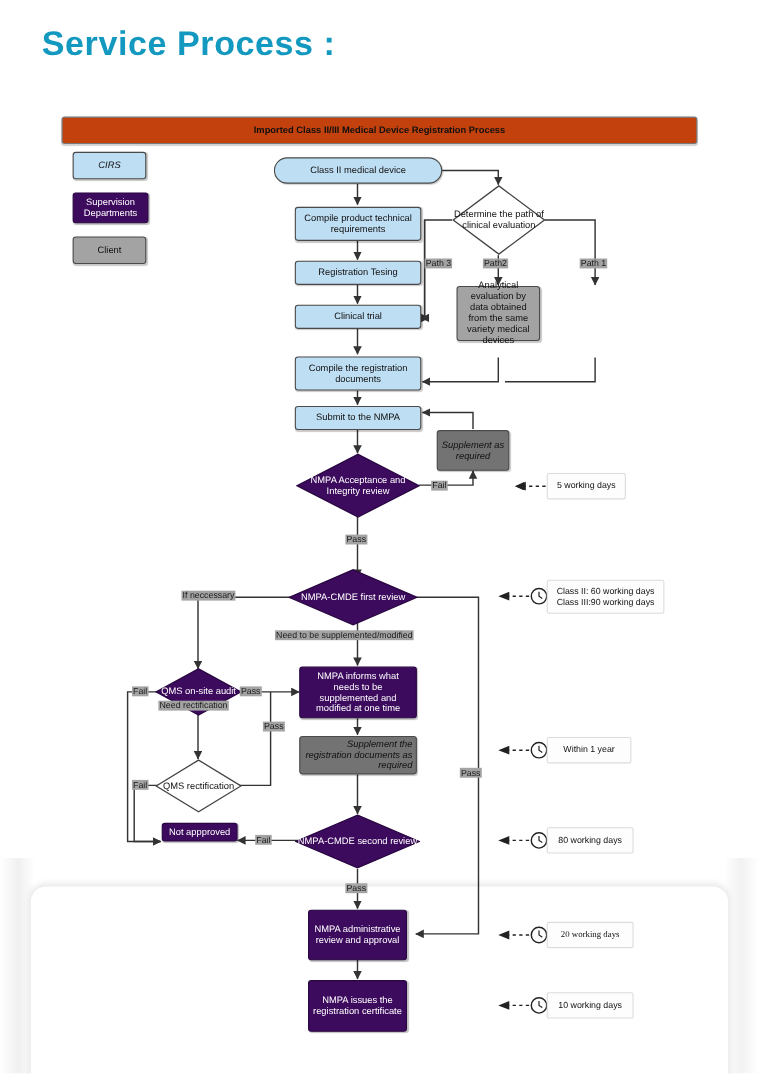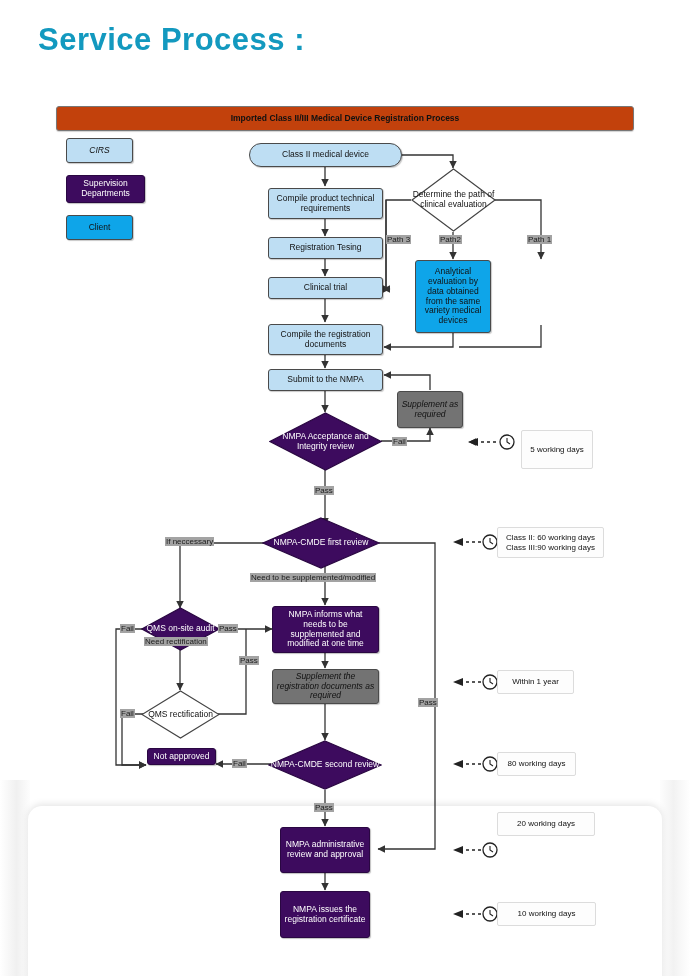--- a/index.html
+++ b/index.html
@@ -85,21 +85,21 @@
   .stadium { border-radius: 13px; }
   .purple {
     background: #3d0b5e;
     border: 1px solid #2a0742;
     border-radius: 3px;
     color: #ffffff;
     font-size: 8.5px;
     box-shadow: 1px 1px 1px rgba(0,0,0,0.25);
   }
   .white {
-    background: #0ea5e9;
+    background: #a3a3a3;
     border: 1px solid #4a4a4a;
     border-radius: 3px;
     color: #111;
     font-size: 8.5px;
     box-shadow: 1px 1px 1px rgba(0,0,0,0.22);
   }
   .timebox {
     background: #fdfdfd;
     border: 1px solid #dcdcdc;
     border-radius: 2px;
@@ -201,21 +201,21 @@
 
       <path d="M212,714 L246,714 L246,629"></path>
 
       <path d="M272,764 L216,764" marker-end="url(#ah)"></path>
     </g>
   </svg>
 
   <div class="node hdr" style="left:56px; top:106px; width:578px; height:25px;">Imported Class II/III Medical Device Registration Process</div>
 
   <div class="node blue" style="left:66px; top:138px; width:67px; height:25px;font-style:italic;">CIRS</div>
-  <div class="node purple" style="left:66px; top:175px; width:79px; height:28px;">Supervision Departments</div>
+  <div class="node purple" style="left:66px; top:175px; width:69px; height:28px;">Supervision Departments</div>
   <div class="node white" style="left:66px; top:215px; width:67px; height:25px;">Client</div>
 
   <div class="node blue stadium" style="left:249px; top:143px; width:153px; height:24px;">Class II medical device</div>
 
   <div class="node blue" style="left:268px; top:188px; width:115px; height:31px;">Compile product technical requirements</div>
 
   <div class="node blue" style="left:268px; top:237px; width:115px; height:22px;">Registration Tesing</div>
 
   <div class="node blue" style="left:268px; top:277px; width:115px; height:22px;">Clinical trial</div>
 
@@ -223,21 +223,21 @@
 
   <div class="node blue" style="left:268px; top:369px; width:115px; height:22px;">Submit to the NMPA</div>
 
   <div class="dia-wrap" style="left:411px; top:168px;">
     <svg width="85" height="64">
         <polygon points="42.5,1 84,32 42.5,63 1,32" fill="#ffffff" stroke="#444" stroke-width="1.2"></polygon>
       </svg>
     <div class="dia-label light">Determine the path of clinical evaluation</div>
   </div>
 
-  <div class="node white" style="left:415px; top:260px; width:76px; height:73px;">Analytical evaluation by data obtained from the same variety medical devices</div>
+  <div class="node white" style="left:415px; top:260px; width:76px; height:50px;">Analytical evaluation by data obtained from the same variety medical devices</div>
 
   <div class="node blue-pale" style="left:397px; top:391px; width:66px; height:37px;">Supplement as required</div>
 
   <div class="dia-wrap" style="left:269px; top:412px;">
     <svg width="113" height="59">
         <polygon points="56.5,1 112,29.5 56.5,58 1,29.5" fill="#3d0b5e" stroke="#2a0742" stroke-width="1.2"></polygon>
       </svg>
     <div class="dia-label dark">NMPA Acceptance and Integrity review</div>
   </div>
 
@@ -257,21 +257,21 @@
 
   <div class="dia-wrap" style="left:141px; top:690px;">
     <svg width="79" height="49">
         <polygon points="39.5,1 78,24.5 39.5,48 1,24.5" fill="#ffffff" stroke="#444" stroke-width="1.2"></polygon>
       </svg>
     <div class="dia-label light">QMS rectification</div>
   </div>
 
   <div class="node purple" style="left:272px; top:606px; width:107px; height:47px;">NMPA informs what needs to be supplemented and modified at one time</div>
 
-  <div class="node blue-pale" style="left:272px; top:669px; width:107px; height:35px;">Supplement the registration documents as required</div>
+  <div class="node blue-pale" style="left:272px; top:669px; width:107px; height:35px;text-align:right;">Supplement the registration documents as required</div>
 
   <div class="node purple" style="left:147px; top:748px; width:69px; height:17px;">Not appproved</div>
 
   <div class="dia-wrap" style="left:268px; top:740px;">
     <svg width="114" height="50">
         <polygon points="57,1 113,25 57,49 1,25" fill="#3d0b5e" stroke="#2a0742" stroke-width="1.2"></polygon>
       </svg>
     <div class="dia-label dark">NMPA-CMDE second review</div>
   </div>
 
@@ -299,21 +299,21 @@
     <g stroke="#222" stroke-width="1.3" fill="none">
       <path d="M30,9 L11,9" stroke-dasharray="3,3"></path>
       <path d="M13,9 L3,9" marker-end="url(#ah)" stroke="none"></path>
     </g>
     <polygon points="2,9 12,5 12,13" fill="#222"></polygon>
   </svg>
   <svg class="clock" style="left:498px; top:433px;" width="18" height="18">
     <circle cx="9" cy="9" r="7" fill="#fff" stroke="#222" stroke-width="1.3"></circle>
     <path d="M9,5 L9,9 L12,11" stroke="#222" stroke-width="1.1" fill="none"></path>
   </svg>
-  <div class="node timebox" style="left:497px; top:430px; width:72px; height:39px;margin-left:24px;">5 working days</div>
+  <div class="node timebox" style="left:497px; top:430px; width:72px; height:24px;">5 working days</div>
 
   <svg class="clock" style="left:451px; top:533px;" width="34" height="18">
     <g stroke="#222" stroke-width="1.3" fill="none">
       <path d="M30,9 L11,9" stroke-dasharray="3,3"></path>
     </g>
     <polygon points="2,9 12,5 12,13" fill="#222"></polygon>
   </svg>
   <svg class="clock" style="left:481px; top:533px;" width="18" height="18">
     <circle cx="9" cy="9" r="7" fill="#fff" stroke="#222" stroke-width="1.3"></circle>
     <path d="M9,5 L9,9 L12,11" stroke="#222" stroke-width="1.1" fill="none"></path>
@@ -350,27 +350,27 @@
   <svg class="clock" style="left:451px; top:841px;" width="34" height="18">
     <g stroke="#222" stroke-width="1.3" fill="none">
       <path d="M30,9 L11,9" stroke-dasharray="3,3"></path>
     </g>
     <polygon points="2,9 12,5 12,13" fill="#222"></polygon>
   </svg>
   <svg class="clock" style="left:481px; top:841px;" width="18" height="18">
     <circle cx="9" cy="9" r="7" fill="#fff" stroke="#222" stroke-width="1.3"></circle>
     <path d="M9,5 L9,9 L12,11" stroke="#222" stroke-width="1.1" fill="none"></path>
   </svg>
-  <div class="node timebox" style="left:497px; top:812px; width:98px; height:24px;">20 working days</div>
+  <div class="node timebox" style="left:497px; top:838px; width:79px; height:24px;font-family:Liberation Serif, serif;">20 working days</div>
 
   <svg class="clock" style="left:451px; top:905px;" width="34" height="18">
     <g stroke="#222" stroke-width="1.3" fill="none">
       <path d="M30,9 L11,9" stroke-dasharray="3,3"></path>
     </g>
     <polygon points="2,9 12,5 12,13" fill="#222"></polygon>
   </svg>
   <svg class="clock" style="left:481px; top:905px;" width="18" height="18">
     <circle cx="9" cy="9" r="7" fill="#fff" stroke="#222" stroke-width="1.3"></circle>
     <path d="M9,5 L9,9 L12,11" stroke="#222" stroke-width="1.1" fill="none"></path>
   </svg>
-  <div class="node timebox" style="left:497px; top:902px; width:99px; height:24px;">10 working days</div>
+  <div class="node timebox" style="left:497px; top:902px; width:79px; height:24px;">10 working days</div>
 
 </div>
 
 </body></html>

